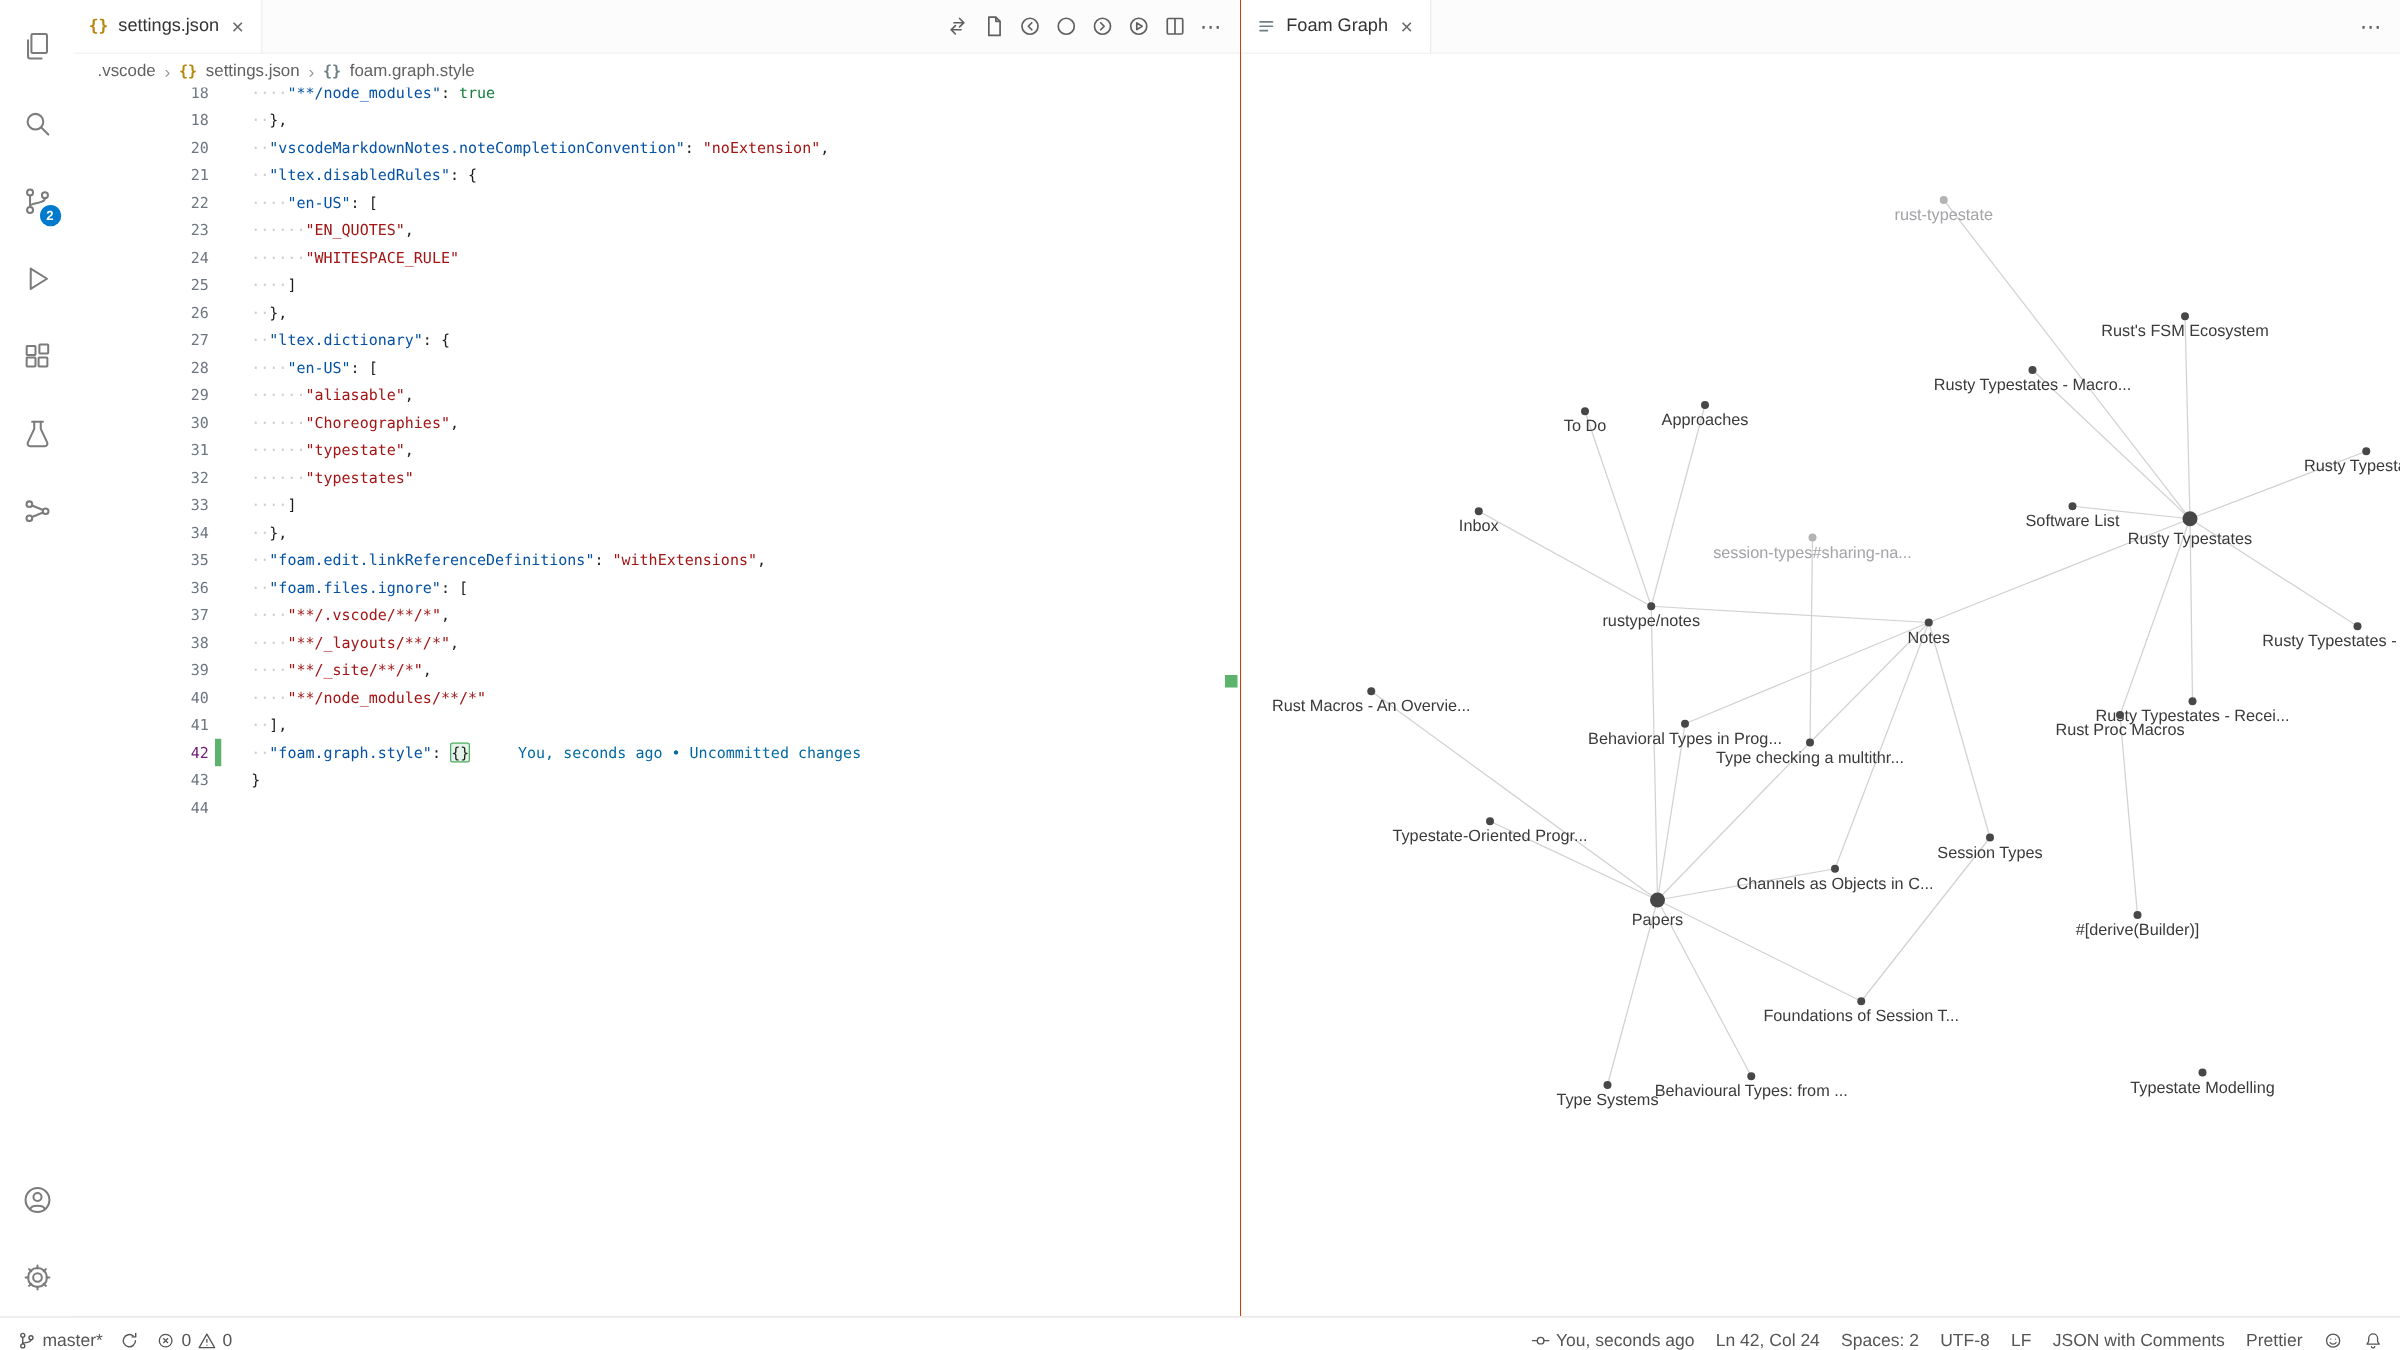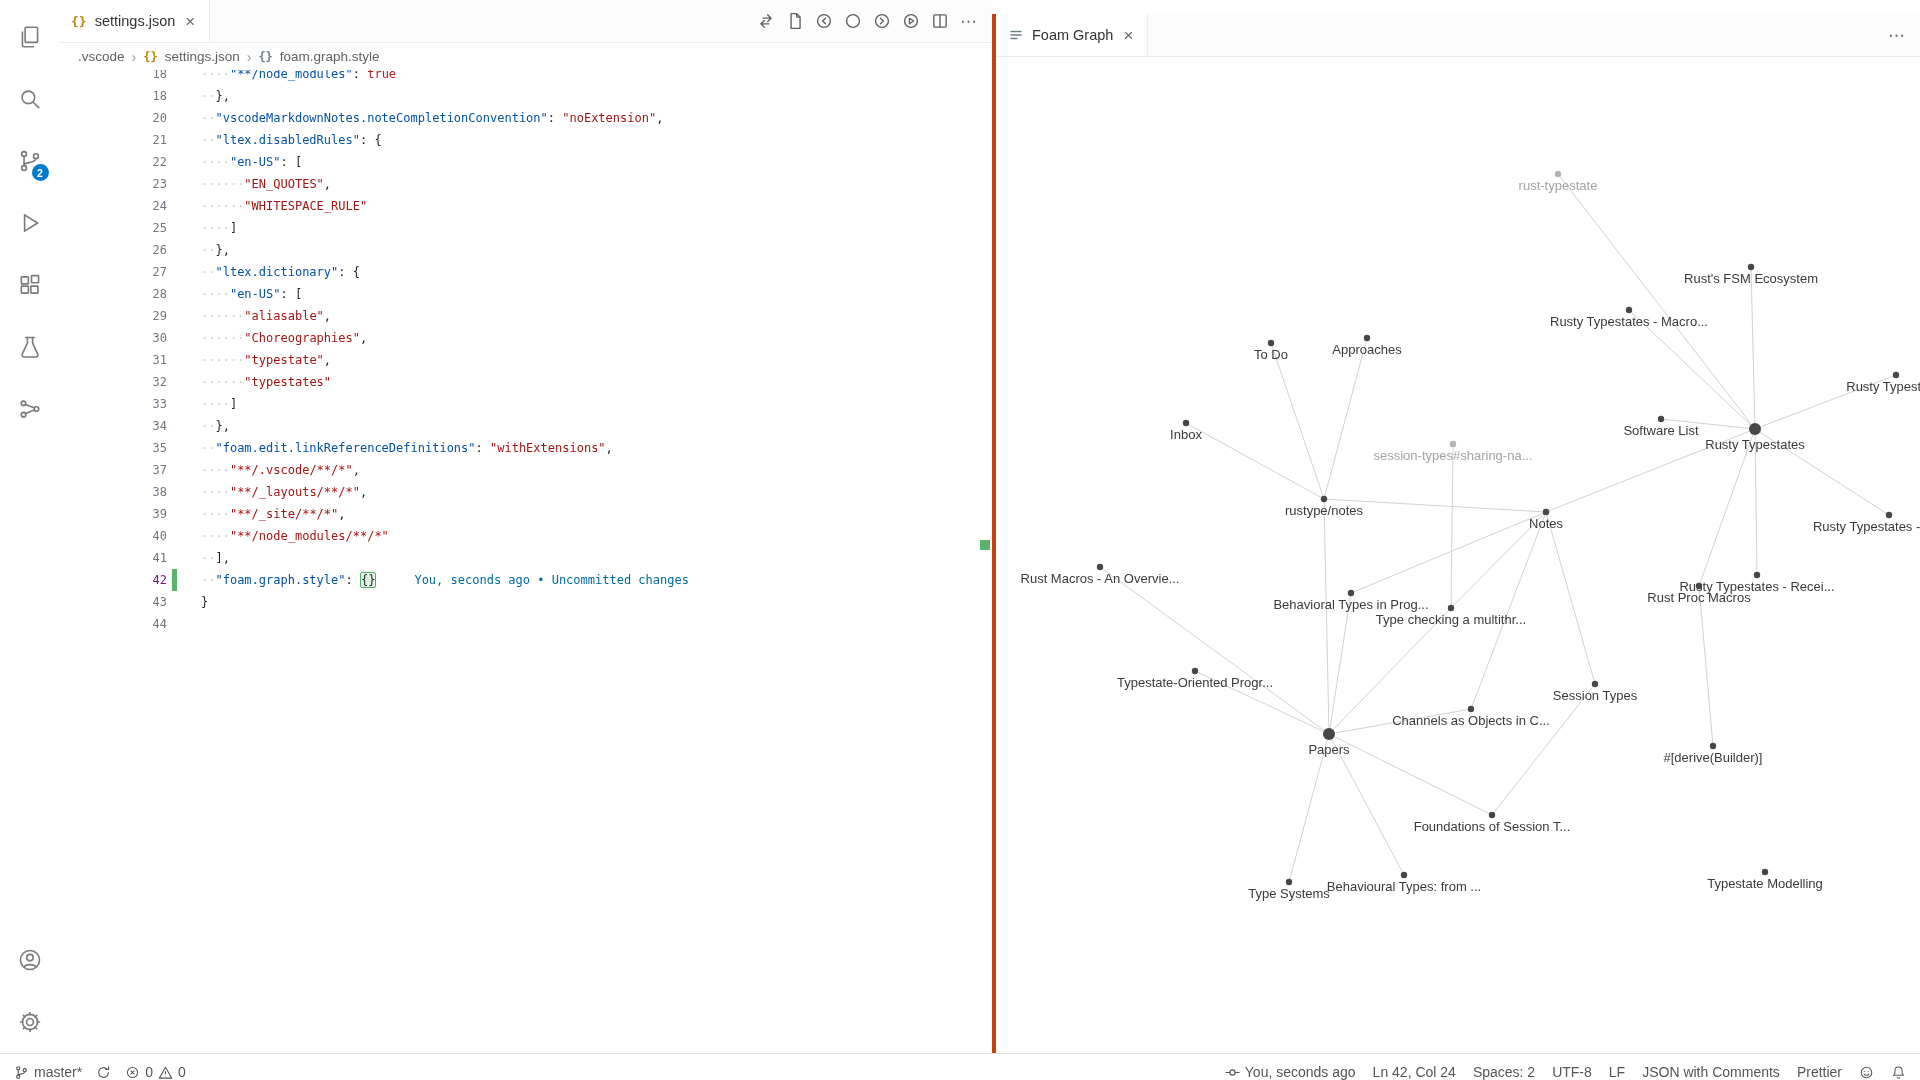--- a/index.html
+++ b/index.html
@@ -60,28 +60,28 @@
   }
   .code-area { margin-top:-7px; }
   .code-line { height:22px; line-height:22px; display:flex; white-space:pre; position:relative; }
   .ln { width:108px; text-align:right; color:#6e7681; flex:0 0 auto; user-select:none; }
   .code-line.active .ln { color:#701a75; }
   .mod-bar { position:absolute; left:113px; top:0; width:5px; height:22px; background:#5cb36b; }
   .code { margin-left:34px; }
   .t-ws   { color:#cccccc; }
   .t-key  { color:#0451a5; }
   .t-str  { color:#a31515; }
-  .t-kw   { color:#b91c1c; }
+  .t-kw   { color:#15803d; }
   .t-punc { color:#1e1e1e; }
   .t-brkt { color:#1e1e1e; background:#e4f3e8; border:1px solid #4fae62; border-radius:2px; }
   .t-blame{ color:#0369a1; margin-left:38px; }
   .ruler-marker { position:absolute; right:2px; top:470px; width:10px; height:10px; background:#5cb36b; }
 
   
-  .right-panel { position:absolute; left:992px; top:0; right:0; bottom:27px; background:#fff; border-left:4px solid #c2410c;margin-top:14px; }
+  .right-panel { position:absolute; left:992px; top:0; right:0; bottom:27px; background:#fff; border-left:1px solid #c2410c; }
   .sash { position:absolute; left:-2px; top:0; width:4px; bottom:0; cursor:ew-resize; }
   .panel-tab-icon { color:#6d8086; }
   .webview { position:absolute; top:43px; left:0; right:0; bottom:0; overflow:hidden; background:#fff; }
   .webview svg { display:block; }
   .edge { stroke:#d2d2d2; stroke-width:1; }
   .gnode { fill:#474747; }
   .gnode.muted { fill:#b3b3b3; }
   .glabel { font-family:"Liberation Sans",sans-serif; font-size:13px; fill:#3a3a3a; text-anchor:middle; }
   .glabel.muted { fill:#a3a3a8; }
 
@@ -229,20 +229,21 @@
           <div class="code-line"><span class="ln">26</span><span class="code"><span class="t-ws">··</span><span class="t-punc">},</span></span></div>
           <div class="code-line"><span class="ln">27</span><span class="code"><span class="t-ws">··</span><span class="t-key">"ltex.dictionary"</span><span class="t-punc">: {</span></span></div>
           <div class="code-line"><span class="ln">28</span><span class="code"><span class="t-ws">····</span><span class="t-key">"en-US"</span><span class="t-punc">: [</span></span></div>
           <div class="code-line"><span class="ln">29</span><span class="code"><span class="t-ws">······</span><span class="t-str">"aliasable"</span><span class="t-punc">,</span></span></div>
           <div class="code-line"><span class="ln">30</span><span class="code"><span class="t-ws">······</span><span class="t-str">"Choreographies"</span><span class="t-punc">,</span></span></div>
           <div class="code-line"><span class="ln">31</span><span class="code"><span class="t-ws">······</span><span class="t-str">"typestate"</span><span class="t-punc">,</span></span></div>
           <div class="code-line"><span class="ln">32</span><span class="code"><span class="t-ws">······</span><span class="t-str">"typestates"</span></span></div>
           <div class="code-line"><span class="ln">33</span><span class="code"><span class="t-ws">····</span><span class="t-punc">]</span></span></div>
           <div class="code-line"><span class="ln">34</span><span class="code"><span class="t-ws">··</span><span class="t-punc">},</span></span></div>
           <div class="code-line"><span class="ln">35</span><span class="code"><span class="t-ws">··</span><span class="t-key">"foam.edit.linkReferenceDefinitions"</span><span class="t-punc">: </span><span class="t-str">"withExtensions"</span><span class="t-punc">,</span></span></div>
+          <div class="code-line"><span class="ln">36</span><span class="code"><span class="t-ws">··</span><span class="t-key">"foam.files.ignore"</span><span class="t-punc">: [</span></span></div>
           <div class="code-line"><span class="ln">37</span><span class="code"><span class="t-ws">····</span><span class="t-str">"**/.vscode/**/*"</span><span class="t-punc">,</span></span></div>
           <div class="code-line"><span class="ln">38</span><span class="code"><span class="t-ws">····</span><span class="t-str">"**/_layouts/**/*"</span><span class="t-punc">,</span></span></div>
           <div class="code-line"><span class="ln">39</span><span class="code"><span class="t-ws">····</span><span class="t-str">"**/_site/**/*"</span><span class="t-punc">,</span></span></div>
           <div class="code-line"><span class="ln">40</span><span class="code"><span class="t-ws">····</span><span class="t-str">"**/node_modules/**/*"</span></span></div>
           <div class="code-line"><span class="ln">41</span><span class="code"><span class="t-ws">··</span><span class="t-punc">],</span></span></div>
           <div class="code-line active"><span class="ln">42</span><span class="mod-bar"></span><span class="code"><span class="t-ws">··</span><span class="t-key">"foam.graph.style"</span><span class="t-punc">: </span><span class="t-brkt">{}</span><span class="t-blame">You, seconds ago • Uncommitted changes</span></span></div>
           <div class="code-line"><span class="ln">43</span><span class="code"><span class="t-punc">}</span></span></div>
           <div class="code-line"><span class="ln">44</span><span class="code"></span></div>
         </div>
       <div class="ruler-marker"></div>

